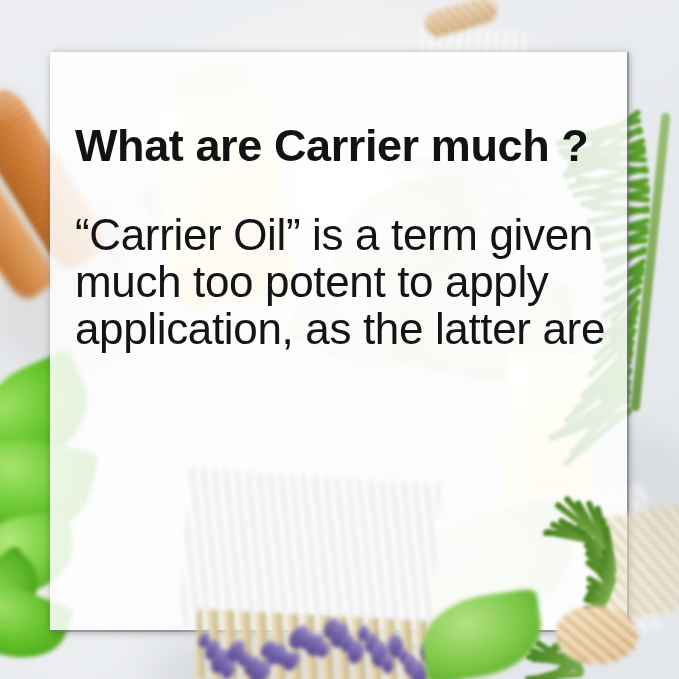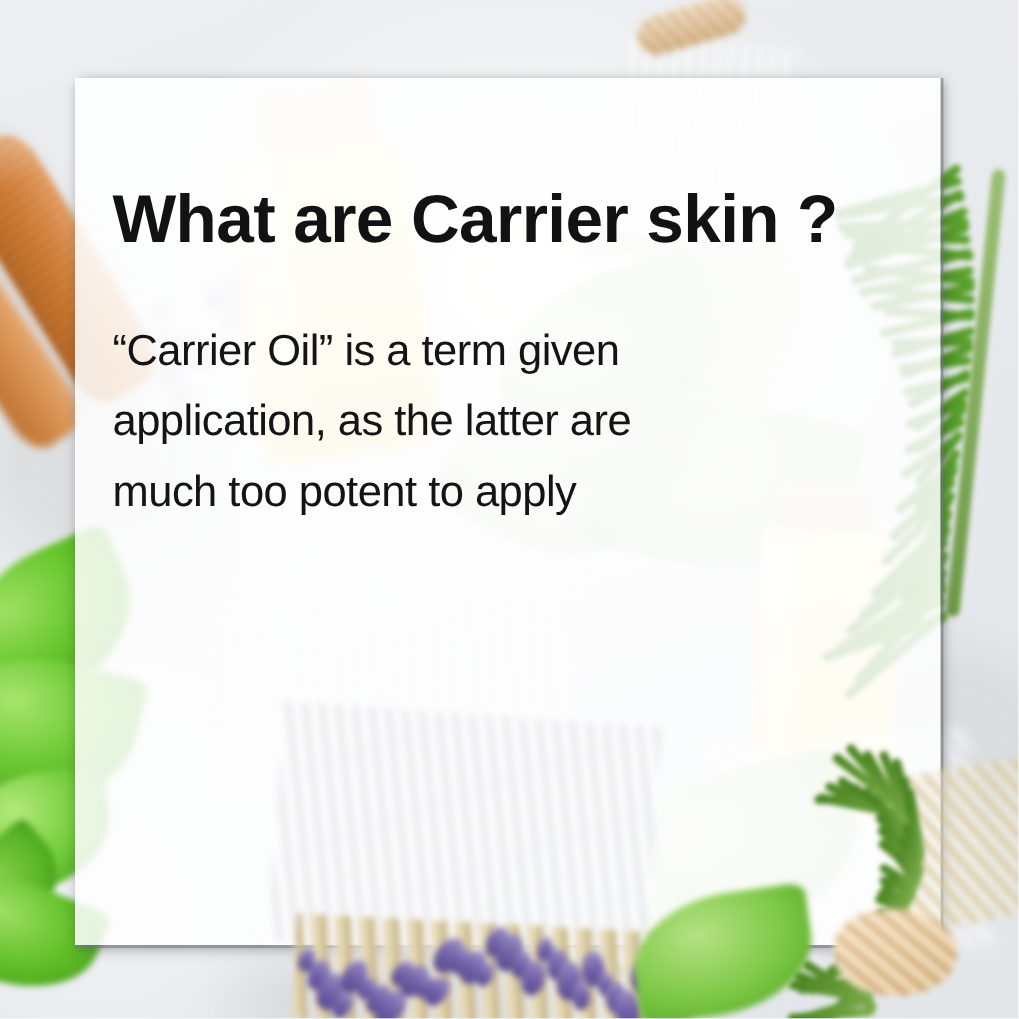--- a/index.html
+++ b/index.html
@@ -415,21 +415,21 @@
     letter-spacing: -0.4px;
     line-height: 1.0;
     color: #121214;
     white-space: nowrap;
     font-family: "Liberation Sans", sans-serif;
   }
   #body {
     margin: 0;
     padding-top: 43px;
     width: 534px;
-    font-size: 29px;
+    font-size: 44px;
     font-weight: 400;
     line-height: 47px;
     letter-spacing: -0.35px;
     color: #141416;
     font-family: "Liberation Sans", sans-serif;
   }
   #body .ln { display: block; white-space: nowrap; }
 </style>
 </head>
 <body>
@@ -690,21 +690,21 @@
         <i class="needle" style="left:26.6px;top:138.5px;width:58.0px;transform:rotate(201.0deg)"></i>
         <i class="needle" style="left:27.2px;top:143.3px;width:57.9px;transform:rotate(174.9deg)"></i>
         <i class="needle" style="left:27.9px;top:142.0px;width:57.5px;transform:rotate(212.8deg)"></i>
       </div>
     <div class="obj thymeKnot"></div>
 
     <div class="obj sageBright"></div>
   </div>
 
   <div id="content">
-    <h1 id="title">What are Carrier skin ?</h1>
+    <h1 id="title">What are Carrier much ?</h1>
     <div id="body">
       <span class="ln">“Carrier Oil” is a term given</span>
+      <span class="ln">much too potent to apply</span>
       <span class="ln">application, as the latter are</span>
-      <span class="ln">much too potent to apply</span>
     </div>
   </div>
 
 </div>
 
 </body></html>

